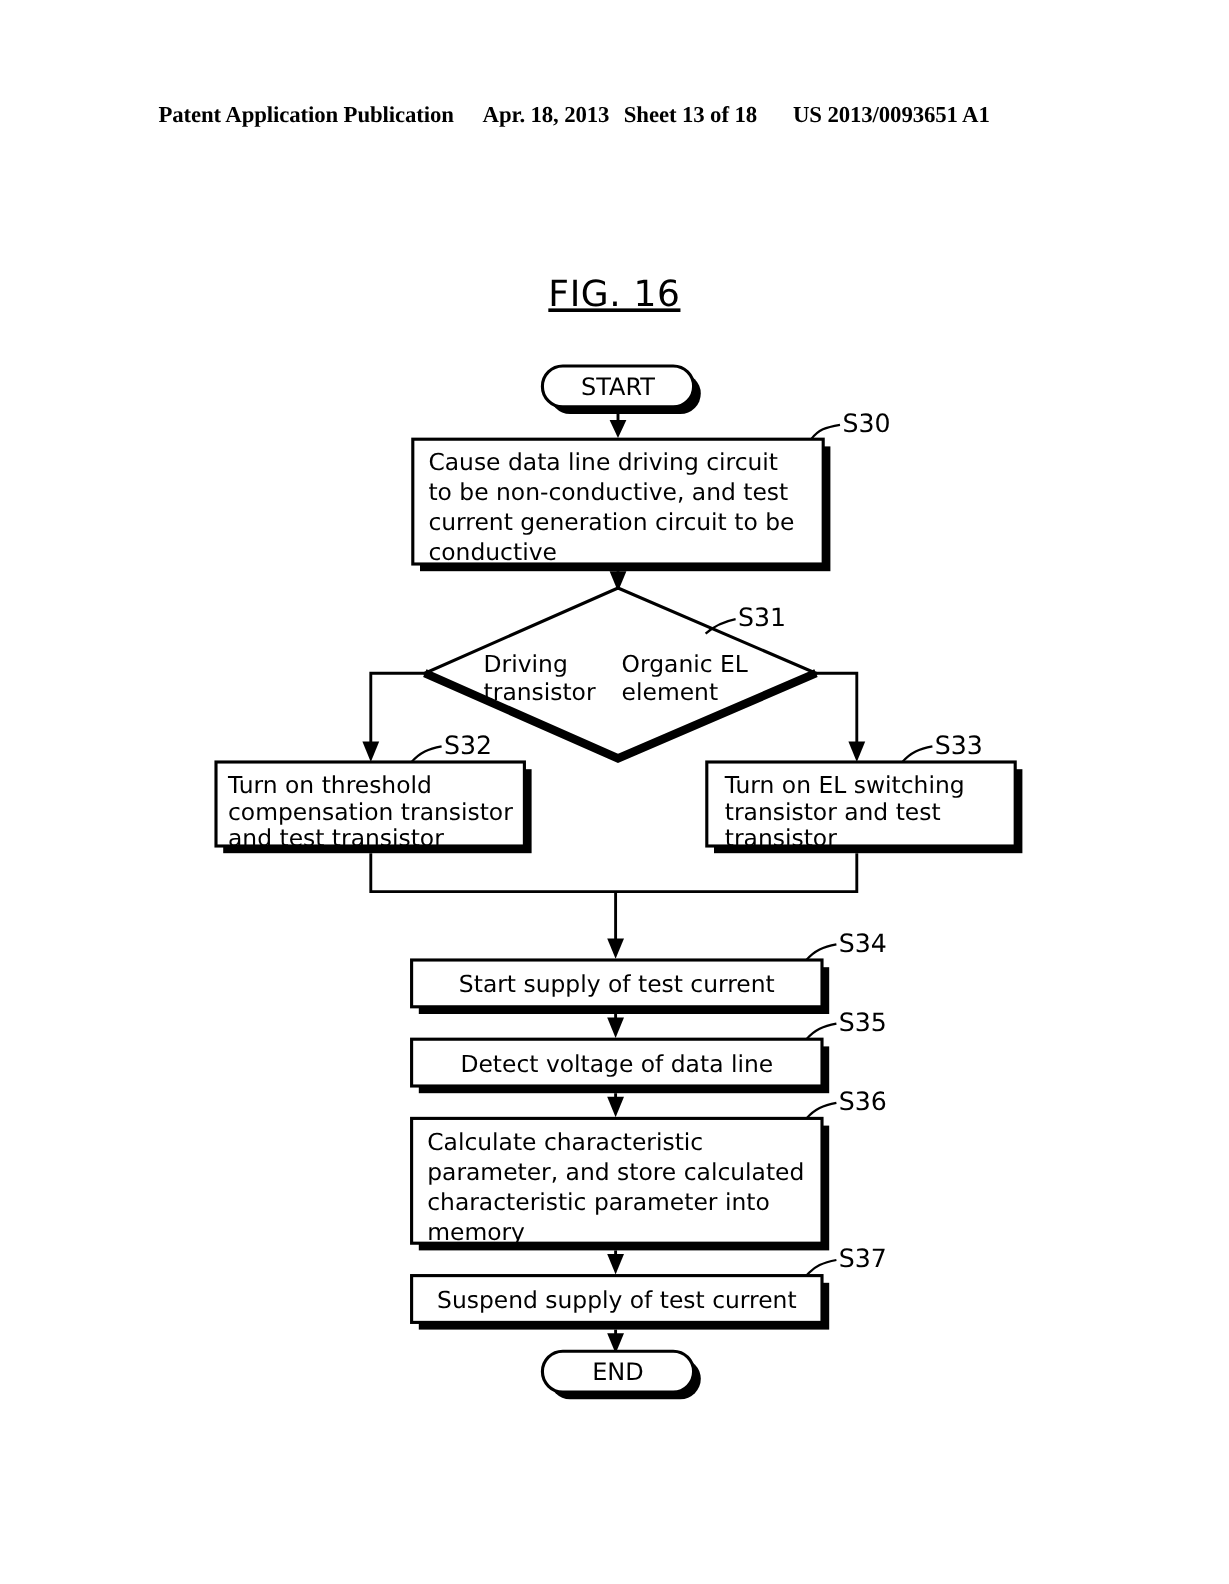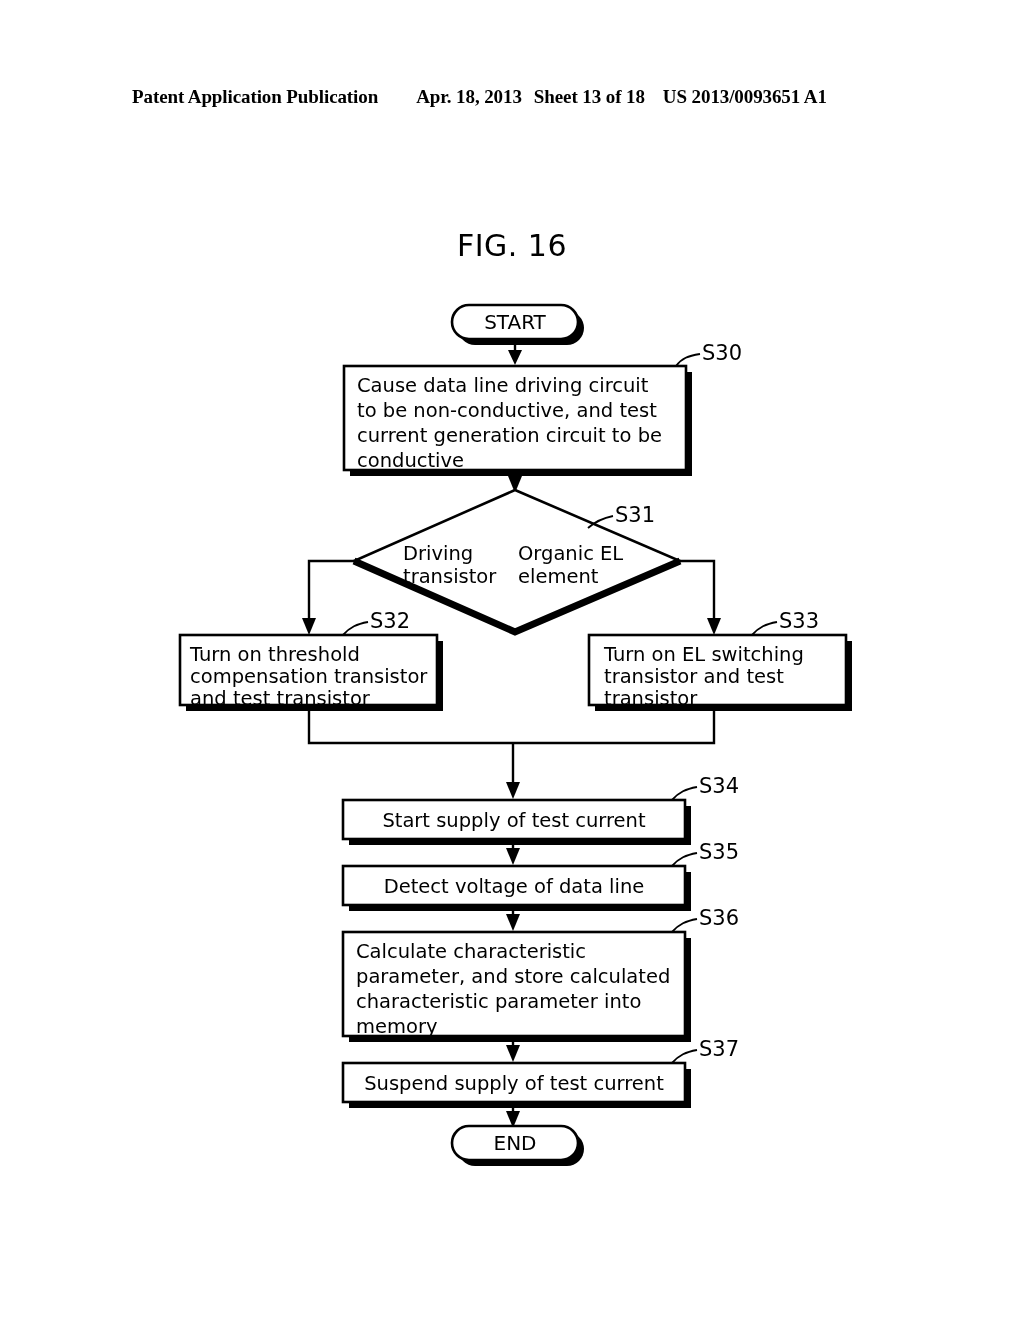--- a/index.html
+++ b/index.html
@@ -30,43 +30,44 @@
     letter-spacing: -0.1px;
     white-space: nowrap;
     display: flex;
     align-items: baseline;
   }
   #patent-header .hdr-pub {
     display: inline-block;
   }
   #patent-header .hdr-date {
     display: inline-block;
-    margin-left: 38px;
+    margin-left: 24px;
   }
   #patent-header .hdr-sheet {
     display: inline-block;
     margin-left: 12px;
     text-align: center;
   }
   #patent-header .hdr-number {
     display: inline-block;
-    margin-left: 18px;
+    margin-left: 30px;
     text-align: center;
   }
 
   
   #figure-title {
     position: absolute;
     top: 228px;
     left: 0;
     width: 1024px;
     text-align: center;
     font-family: "DejaVu Sans", sans-serif;
     font-size: 30px;
     letter-spacing: 0.5px;
+    text-decoration: underline;
   }
 
   
   #flowchart-canvas {
     position: absolute;
     top: 290px;
     left: 0;
     width: 1024px;
     height: 880px;
   }

